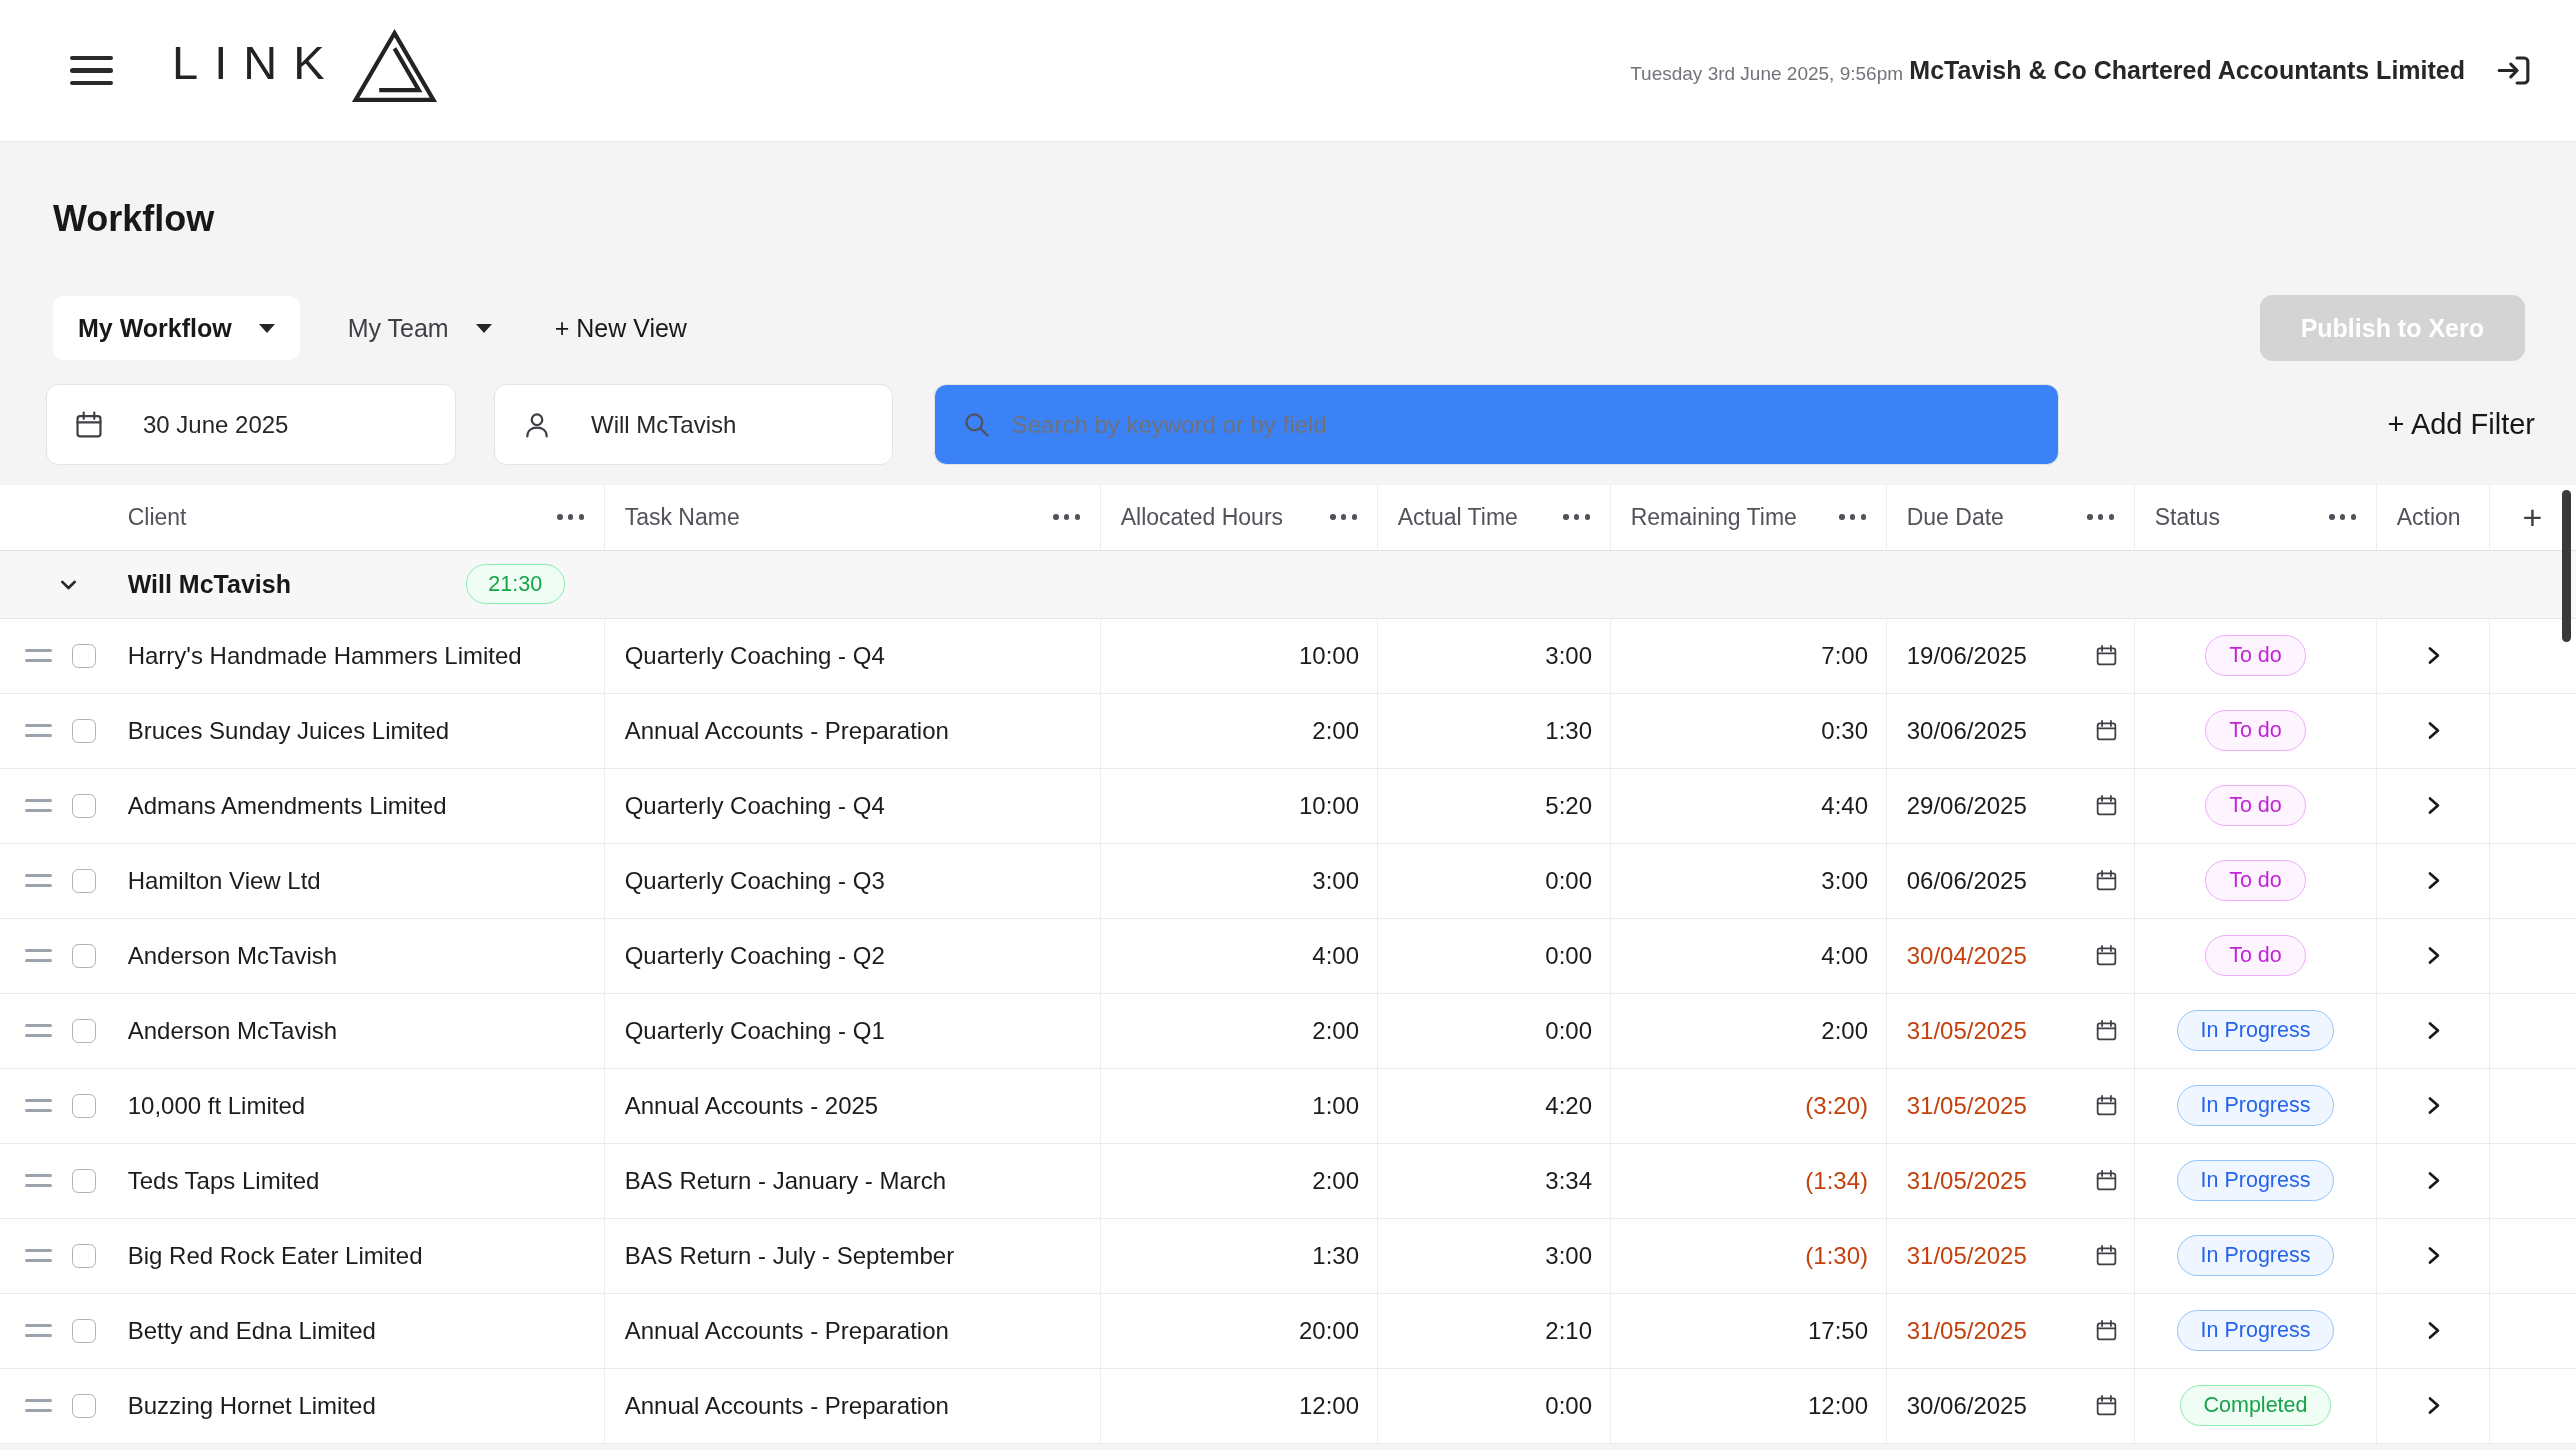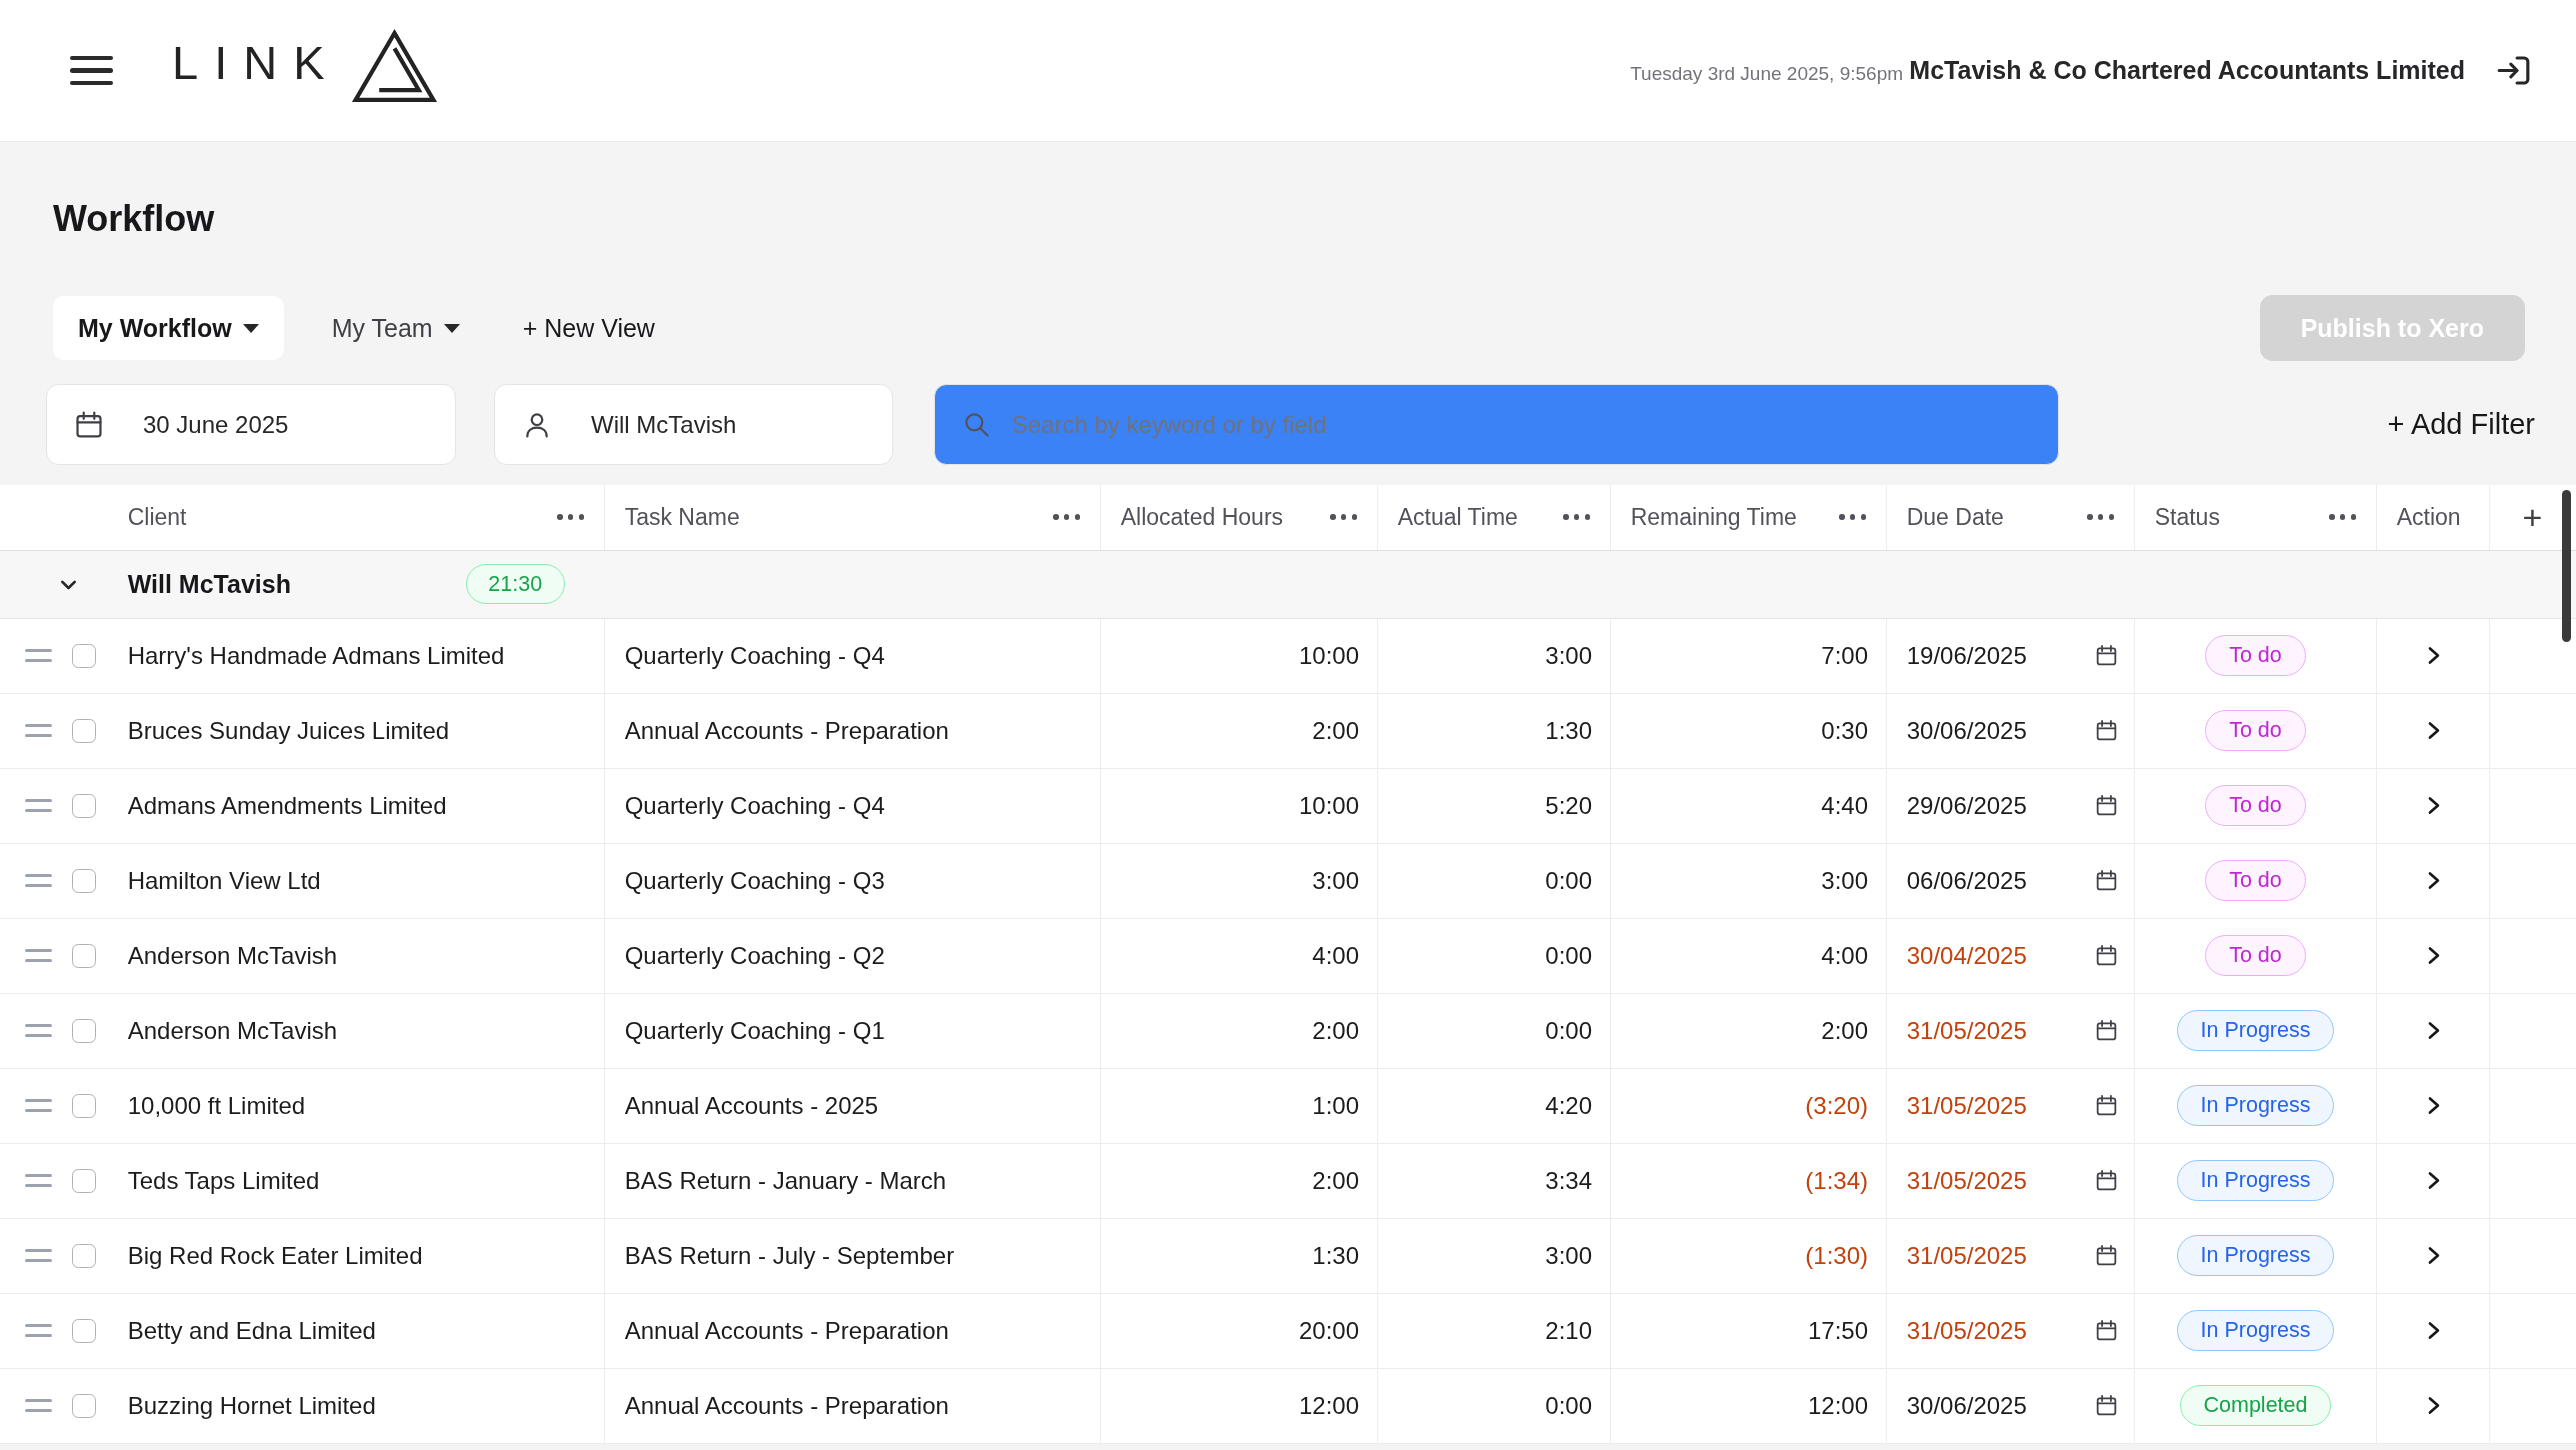--- a/index.html
+++ b/index.html
@@ -19,21 +19,21 @@
   .header-datetime { font-size:19px; color:#73737a; font-weight:500; }
   .header-company { font-size:25px; color:#27272a; font-weight:700; }
   .logout { margin-left:27px; cursor:pointer; display:flex; align-items:center; }
 
   
   .title-section { padding:57px 0 55px 53px; }
   .page-title { font-size:36px; font-weight:700; color:#18181b; }
 
   
   .toolbar-row { display:flex; align-items:center; padding:0 51px 0 53px; height:66px; }
-  .tab { display:flex; align-items:center; gap:11px; height:64px; padding:0 25px; font-size:25px; cursor:pointer; border-radius:10.7px; }
+  .tab { display:flex; align-items:center; gap:27px; height:64px; padding:0 25px; font-size:25px; cursor:pointer; border-radius:10.7px; }
   .tab.active { background:#fff; font-weight:600; color:#18181b; }
   .tab.inactive { color:#3f3f46; font-weight:500; margin-left:23px; }
   .caret-down { width:0; height:0; border-left:8px solid transparent; border-right:8px solid transparent; border-top:9.8px solid #27272a; }
   .new-view { margin-left:38px; font-size:25px; font-weight:500; color:#18181b; cursor:pointer; }
   .publish-btn { margin-left:auto; height:66px; padding:0 41px; border:none; border-radius:12.5px; background:#d4d4d4; color:#fff; font-size:25px; font-weight:700; font-family:inherit; }
 
   
   .filters-row { display:flex; align-items:center; padding:0 41px 0 46px; margin-top:23px; }
   .filter-box { height:81px; background:#fff; border:1.8px solid #e4e4e7; border-radius:12.5px; display:flex; align-items:center; padding:0 27px; gap:39px; cursor:pointer; }
   .filter-box.date { width:410px; }
@@ -243,21 +243,21 @@
 
     <div id="table-body">
   <div class="grid-row trow">
     <div class="cell sel-cell">
       <span class="drag">
               <i></i>
               <i></i>
             </span>
       <span class="checkbox"></span>
     </div>
-    <div class="cell text-cell">Harry's Handmade Admans Limited</div>
+    <div class="cell text-cell">Harry's Handmade Hammers Limited</div>
     <div class="cell text-cell b">Quarterly Coaching - Q4</div>
     <div class="cell num-cell b">10:00</div>
     <div class="cell num-cell b">3:00</div>
     <div class="cell num-cell b">7:00</div>
     <div class="cell due-cell b">
       <span>19/06/2025</span>
       <span>
         <svg viewBox="0 0 26 26" width="23" height="23">
           <rect x="3" y="5" width="20" height="18" rx="2.5" fill="none" stroke="#3f3f46" stroke-width="2"></rect>
           <path d="M8 2 v6 M18 2 v6 M3 10.5 h20" fill="none" stroke="#3f3f46" stroke-width="2" stroke-linecap="round"></path>

